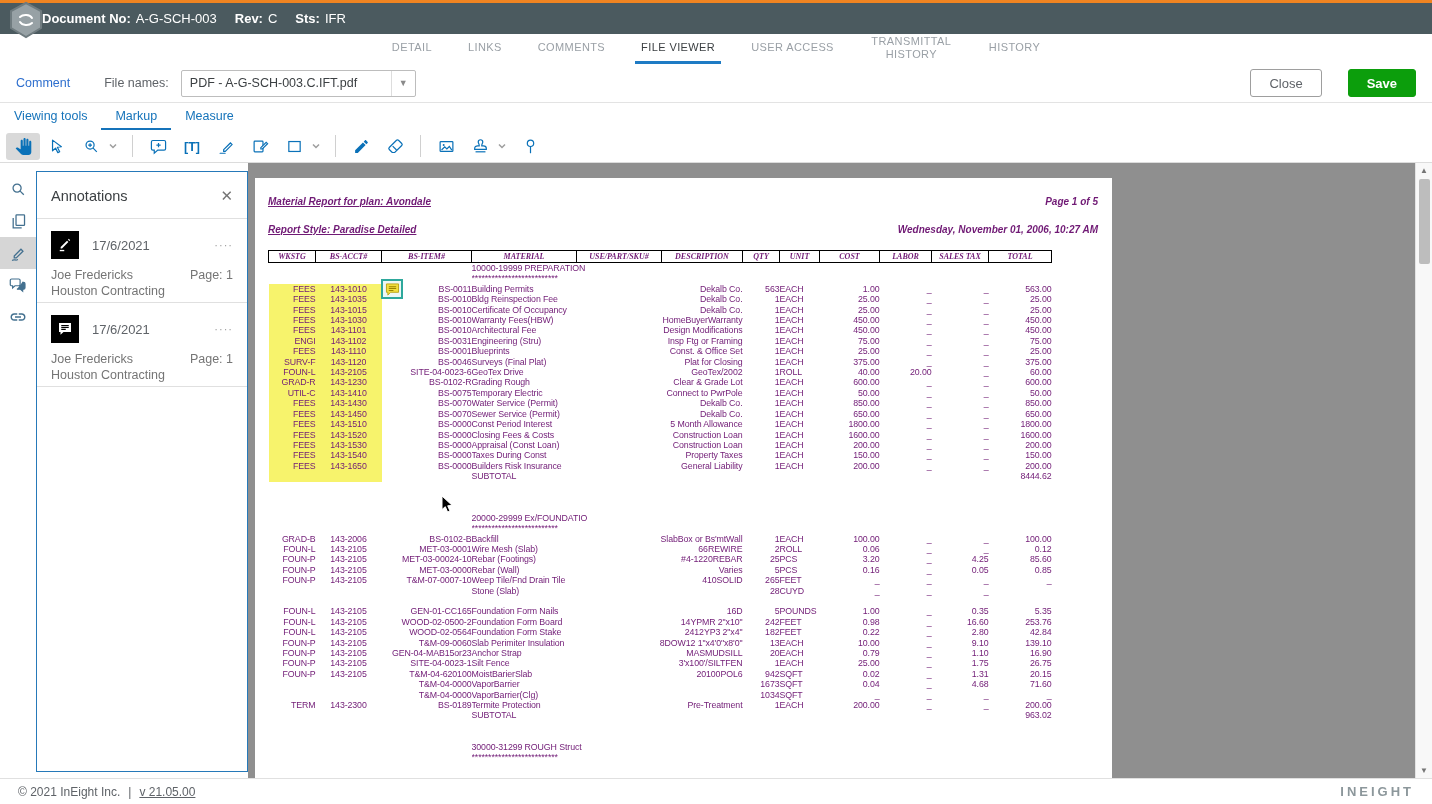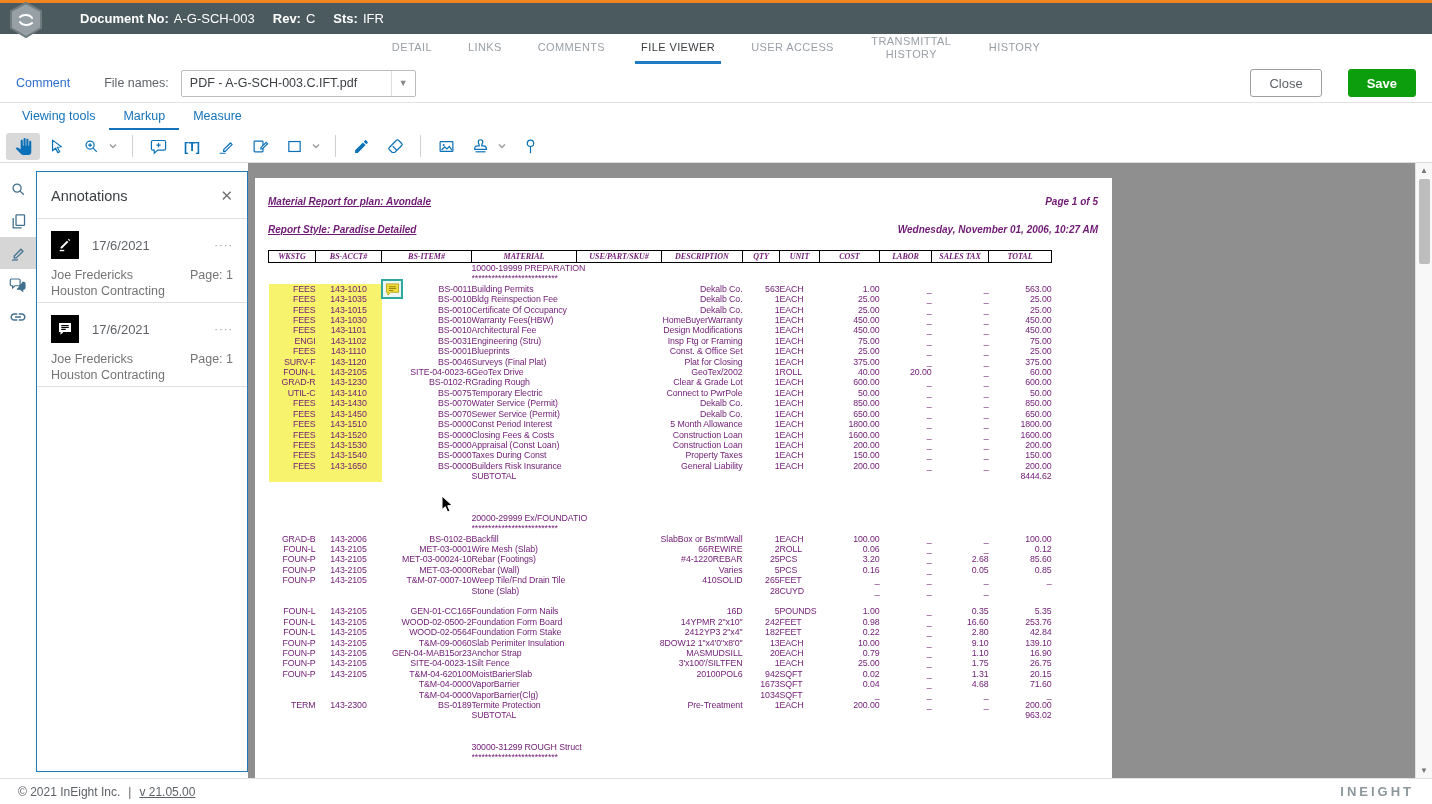--- a/index.html
+++ b/index.html
@@ -2,21 +2,21 @@
 <html><head>
 <meta charset="utf-8">
 <style>
   html,body{margin:0;padding:0;background:#e8e8e8;}
   *{box-sizing:border-box;}
   .app{width:1432px;height:804px;position:relative;overflow:hidden;background:#fff;
        font-family:"Liberation Sans",sans-serif;color:#333;}
   
   .top-strip{height:3px;background:#f08421;}
   .titlebar{height:31px;background:#4b5a5f;color:#fff;display:flex;align-items:center;
-            padding-left:80px;font-size:13px;gap:18px;position:relative;}
+            padding-left:42px;font-size:13px;gap:18px;position:relative;}
   .titlebar .pair{display:flex;gap:5px;align-items:center;white-space:nowrap;}
   .titlebar .lbl{font-weight:bold;}
   .badge{position:absolute;left:8px;top:-2px;width:36px;height:38px;}
   .main-tabs{height:30px;display:flex;justify-content:center;align-items:stretch;background:#fff;}
   .tab{display:flex;align-items:center;justify-content:center;text-align:center;margin:0 12px;
        padding:0 6px;font-size:11px;letter-spacing:.4px;color:#9aa0a6;border-bottom:3px solid transparent;
        cursor:pointer;line-height:1.15;max-width:95px;}
   .tab.active{color:#3c4043;border-bottom-color:#1e7bc4;}
   .file-bar{height:39px;border-bottom:1px solid #e3e3e3;display:flex;align-items:center;
             padding:0 16px;gap:12px;font-size:12.5px;}
@@ -24,21 +24,21 @@
   .file-lbl{color:#5f6368;margin-left:22px;}
   .select{width:235px;height:27px;border:1px solid #bdbdbd;border-radius:2px;display:flex;
           align-items:center;background:#fff;font-size:12.5px;color:#3c4043;}
   .select .val{flex:1;padding:0 8px;white-space:nowrap;overflow:hidden;}
   .select .chev{width:24px;height:100%;border-left:1px solid #ddd;display:flex;align-items:center;
                 justify-content:center;color:#8a8a8a;font-size:9px;}
   .spacer{flex:1;}
   .btn{height:28px;border-radius:3px;font-size:13px;padding:0 18px;display:flex;align-items:center;cursor:pointer;}
   .btn.ghost{background:#fff;border:1px solid #9e9e9e;color:#5f6368;margin-right:14px;}
   .btn.primary{background:#0c9e0c;border:1px solid #0c9e0c;color:#fff;font-weight:bold;}
-  .tool-tabs{height:27px;display:flex;align-items:flex-end;padding-left:8px;font-size:12.5px;color:#1573ba;}
+  .tool-tabs{height:27px;display:flex;align-items:flex-end;font-size:12.5px;color:#1573ba;}
   .ttab{padding:4px 14px 5px;border-bottom:2px solid transparent;cursor:pointer;}
   .ttab.active{border-bottom-color:#1573ba;}
   .toolbar{height:33px;display:flex;align-items:center;padding-left:6px;border-bottom:1px solid #dcdcdc;}
   .tbtn{width:34px;height:27px;display:flex;align-items:center;justify-content:center;color:#0a71b8;cursor:pointer;}
   .tbtn.sel{background:#d9d9d9;border-radius:3px;}
   .tchev{width:16px;color:#9e9e9e;display:flex;align-items:center;cursor:pointer;}
   .tdiv{width:1px;height:22px;background:#d0d0d0;margin:0 8px;}
   
   .workspace{height:615px;display:flex;background:#fff;position:relative;}
   .rail{width:36px;display:flex;flex-direction:column;align-items:center;padding-top:10px;}
@@ -667,21 +667,21 @@
               <tr>
                 <td class="c-w">FOUN-P</td>
                 <td class="c-a">143-2105</td>
                 <td class="c-i">MET-03-00024-10</td>
                 <td class="c-m">Rebar (Footings)</td>
                 <td class="c-u" colspan="2">#4-1220REBAR</td>
                 <td class="c-q">25</td>
                 <td class="c-un">PCS</td>
                 <td class="c-c">3.20</td>
                 <td class="c-l">_</td>
-                <td class="c-s">2.68</td>
+                <td class="c-s">4.25</td>
                 <td class="c-t">85.60</td>
               </tr>
               <tr>
                 <td class="c-w">FOUN-P</td>
                 <td class="c-a">143-2105</td>
                 <td class="c-i">MET-03-0000</td>
                 <td class="c-m">Rebar (Wall)</td>
                 <td class="c-u" colspan="2">Varies</td>
                 <td class="c-q">5</td>
                 <td class="c-un">PCS</td>

